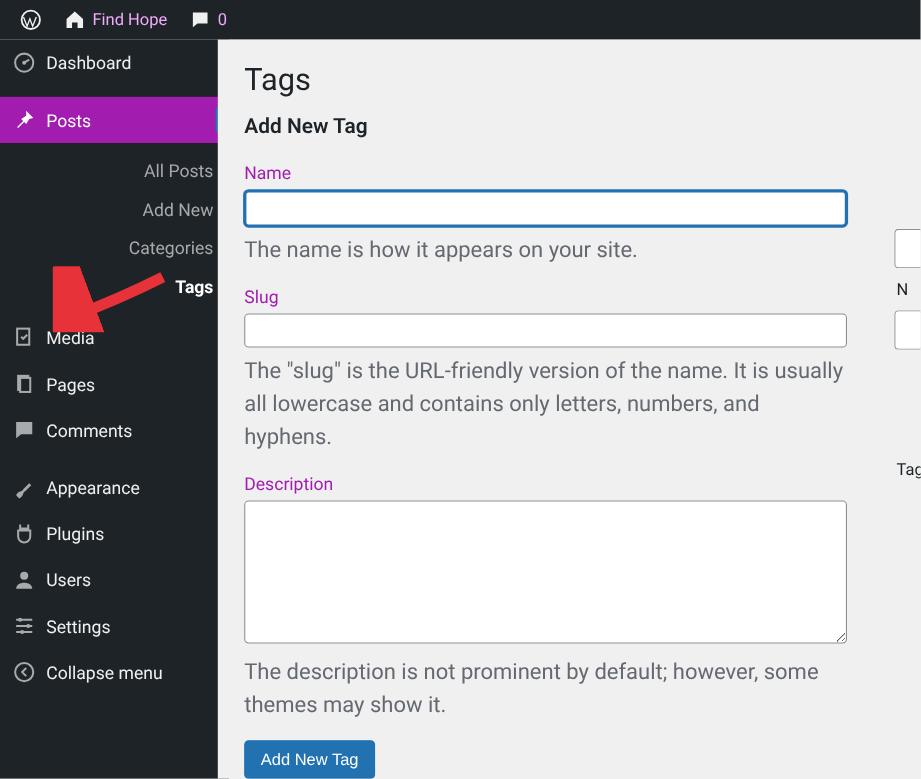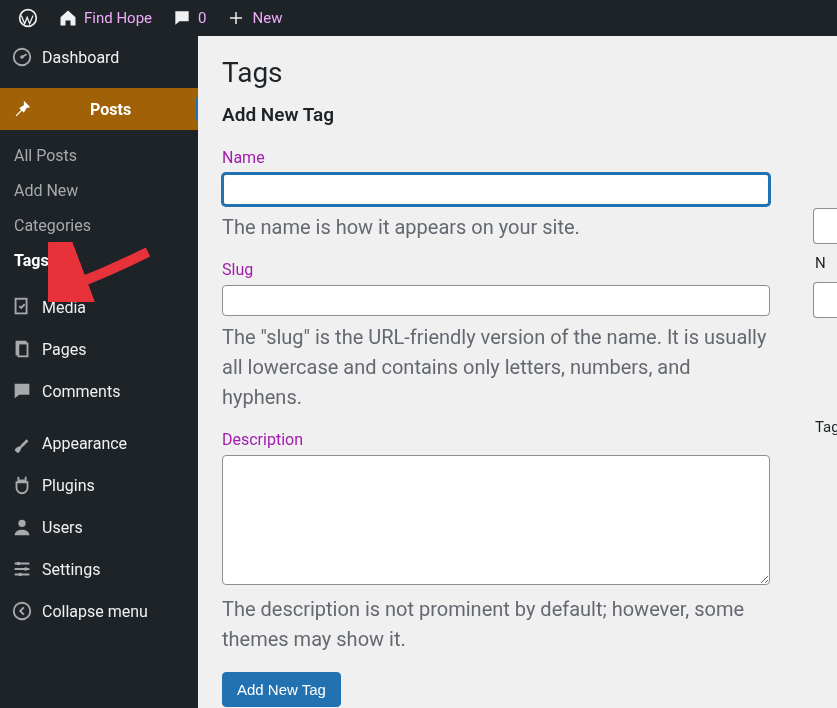--- a/index.html
+++ b/index.html
@@ -47,44 +47,44 @@
     .menu-item {
       display: flex;
       align-items: center;
       padding: 10px 10px;
       font-size: 16px;
       cursor: pointer;
       position: relative;
     }
     .menu-item .mi-icon { width: 24px; display: inline-flex; justify-content: center; margin-right: 8px; }
     .menu-item.current {
-      background: #a16207;
+      background: #a21caf;
       color: #fff;
-      font-weight: 700;
-      gap: 48px;
+      font-weight: 400;
     }
     
     .menu-item.current::after {
       content: "";
       position: absolute;
       right: -12px;
       top: 50%;
       transform: translateY(-50%);
       border: 12px solid transparent;
       border-left-color: #2271b1;
     }
     .submenu {
       background: #1d2327;
       padding: 8px 0;
     }
     .submenu .sub-item {
       padding: 8px 14px;
       font-size: 16px;
       color: #a7aaad;
       cursor: pointer;
+      text-align: right;
     }
     .submenu .sub-item.current {
       color: #fff;
       font-weight: 700;
     }
     .menu-sep { height: 10px; }
 
     
     .main {
       position: absolute;
@@ -196,28 +196,20 @@
     <span>Find Hope</span>
   </div>
   <div class="ab-item">
     <span class="icon">
       <svg viewBox="0 0 24 24" width="20" height="20">
           <path d="M4 4h16v12H9l-5 4z" fill="#f0f0f1"></path>
         </svg>
     </span>
     <span>0</span>
   </div>
-  <div class="ab-item">
-    <span class="icon">
-      <svg viewBox="0 0 24 24" width="18" height="18">
-          <path d="M11 4h2v7h7v2h-7v7h-2v-7H4v-2h7z" fill="#f0f0f1"></path>
-        </svg>
-    </span>
-    <span>New</span>
-  </div>
 </div>
 
 <div class="sidebar">
   <div class="menu-item">
     <span class="mi-icon">
       <svg viewBox="0 0 24 24" width="22" height="22">
           <circle cx="12" cy="12" r="9" fill="none" stroke="#a7aaad" stroke-width="2"></circle>
           <path d="M12 12l5-3" stroke="#a7aaad" stroke-width="2"></path>
           <circle cx="12" cy="12" r="2" fill="#a7aaad"></circle>
         </svg>

